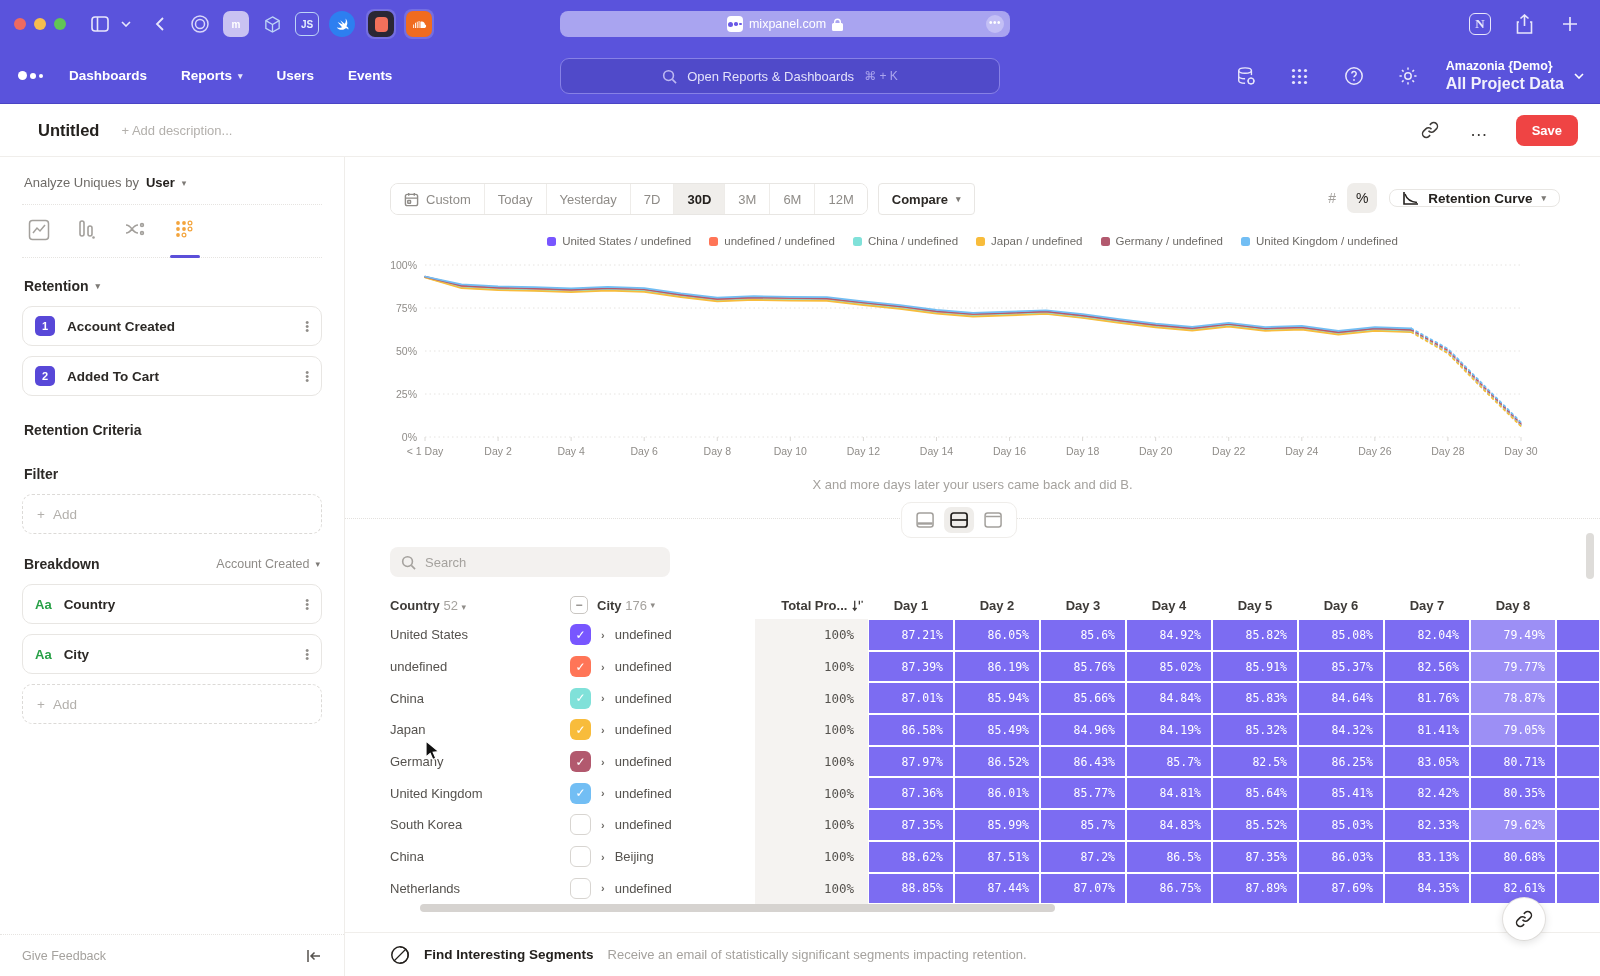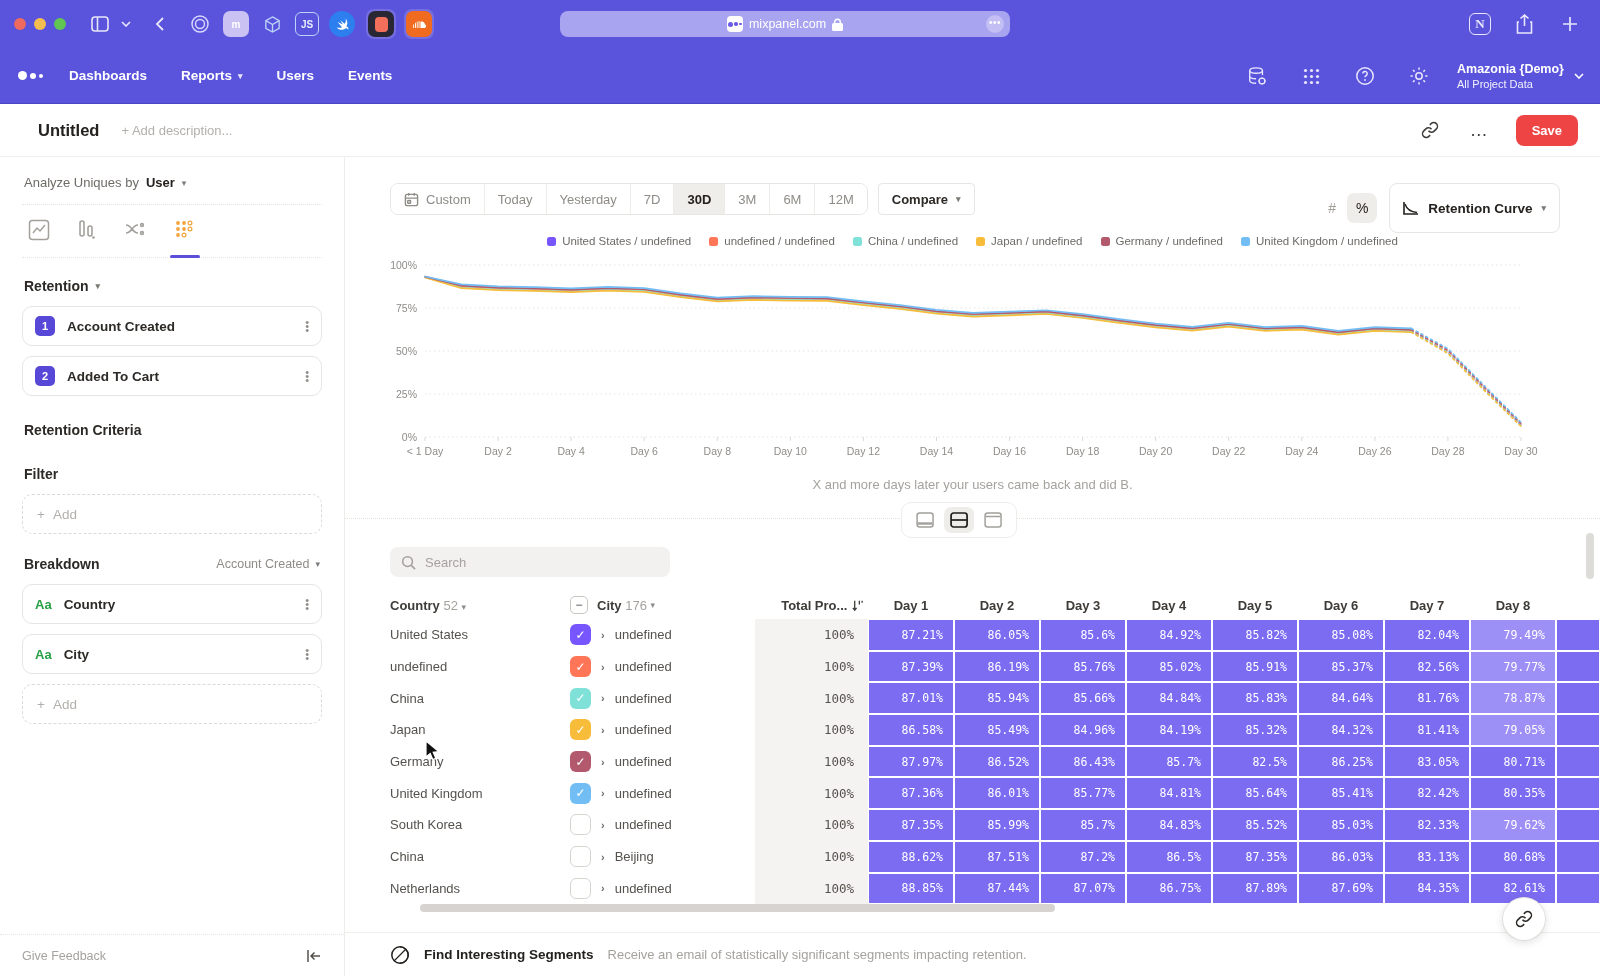--- a/index.html
+++ b/index.html
@@ -24,21 +24,21 @@
   .mp-logo { display:flex; align-items:center; gap:3px; margin:0 26px 0 18px; }
   .mp-logo i { background:#fff; border-radius:50%; display:block; }
   .appnav-items { display:flex; align-items:center; gap:34px; color:#fff; font-size:13.5px; font-weight:600; }
   .appnav-items .navitem { display:flex; align-items:center; gap:6px; cursor:pointer; }
   .nav-chev { font-size:9px; opacity:.85; }
   .nav-search { position:absolute; left:560px; top:10px; width:440px; height:36px; background:#504AC9; border:1px solid #8781E6; border-radius:9px; display:flex; align-items:center; justify-content:center; gap:10px; color:#E3E1FA; font-size:13px; }
   .nav-search .kbd { color:#ABA5EE; font-size:12px; }
   .nav-right { position:absolute; right:16px; top:0; height:56px; display:flex; align-items:center; gap:22px; color:#EDEBFC; }
   .acct { display:flex; align-items:center; gap:10px; color:#fff; cursor:pointer; }
   .acct .name { font-size:12.5px; font-weight:700; line-height:1.25; }
-  .acct .scope { font-size:11px; font-weight:400; opacity:.92; }
+  .acct .scope { font-size:16px; font-weight:700; opacity:.92; }
 
   
   .rheader { height:53px; display:flex; align-items:center; padding:0 26px 0 38px; border-bottom:1px solid #F0EEEB; position:relative; background:#fff; }
   .rtitle { font-size:16.5px; font-weight:700; color:#24211E; margin-right:22px; }
   .rdesc { font-size:13px; color:#B3B0AC; }
   .rheader-right { position:absolute; right:22px; display:flex; align-items:center; gap:22px; }
   .icon-btn { color:#3E3B38; display:flex; align-items:center; justify-content:center; width:28px; height:28px; cursor:pointer; }
   .save-btn { background:#ef4444; color:#fff; font-size:13px; font-weight:600; border:none; border-radius:8px; padding:8px 16px; cursor:pointer; }
 
   
@@ -69,21 +69,21 @@
   .controls { display:flex; align-items:center; margin:26px 28px 0 45px; position:relative; }
   .seg { display:flex; align-items:stretch; border:1px solid #E8E6E3; border-radius:8px; overflow:hidden; height:32px; }
   .seg .opt { display:flex; align-items:center; gap:7px; padding:0 13px; font-size:13px; color:#8F8C88; border-right:1px solid #EEECE9; cursor:pointer; background:#fff; }
   .seg .opt:last-child { border-right:none; }
   .seg .opt.active { background:#F0EEEB; color:#24211E; font-weight:700; }
   .compare { margin-left:10px; height:32px; border:1px solid #E8E6E3; border-radius:4px; background:#fff; display:flex; align-items:center; gap:8px; padding:0 13px; font-size:13px; color:#2C2926; font-weight:600; cursor:pointer; }
   .ctl-right { position:absolute; right:12px; top:0; display:flex; align-items:center; gap:12px; }
   .numpct { display:flex; border-radius:8px; overflow:hidden; }
   .numpct .t { width:30px; height:30px; display:flex; align-items:center; justify-content:center; font-size:14px; color:#A3A09C; cursor:pointer; border-radius:7px; }
   .numpct .t.active { background:#EFEDEA; color:#24211E; }
-  .charttype { height:50px; border:1px solid #E8E6E3; border-radius:8px; background:#fff; display:flex; align-items:center; gap:9px; padding:0 13px; font-size:13.5px; color:#24211E; font-weight:600; cursor:pointer; }
+  .charttype { height:18px; border:1px solid #E8E6E3; border-radius:8px; background:#fff; display:flex; align-items:center; gap:9px; padding:0 13px; font-size:13.5px; color:#24211E; font-weight:600; cursor:pointer; }
 
   
   .legend { display:flex; justify-content:center; gap:18px; margin-top:20px; }
   .lg-item { display:flex; align-items:center; gap:6px; font-size:11.5px; color:#6E6B67; }
   .lg-item i { width:9px; height:9px; border-radius:2.5px; display:block; }
   .chartwrap { margin:10px 0 0 38px; }
   .caption { text-align:center; color:#A5A29E; font-size:13px; margin-top:8px; }
 
   
   .tablesec { margin-top:26px; border-top:1px dotted #E3E1DE; position:relative; height:402px; }
@@ -226,20 +226,28 @@
         <span>Reports</span>
         <span class="nav-chev">▾</span>
       </div>
       <div class="navitem">
         <span>Users</span>
       </div>
       <div class="navitem">
         <span>Events</span>
       </div>
     </div>
+  <div class="nav-search">
+    <svg width="15" height="15" viewBox="0 0 16 16" fill="none" stroke="#BDB8F2" stroke-width="1.7">
+        <circle cx="7" cy="7" r="5.2"></circle>
+        <path d="M11 11l4 4"></path>
+      </svg>
+    <span>Open Reports &amp; Dashboards</span>
+    <span class="kbd">⌘ + K</span>
+  </div>
   <div class="nav-right">
     <div class="chrome-icon">
       <svg width="20" height="20" viewBox="0 0 22 22" fill="none" stroke="currentColor" stroke-width="1.5">
           <ellipse cx="10" cy="5" rx="7" ry="3"></ellipse>
           <path d="M3 5v6c0 1.7 3.1 3 7 3M3 11v5c0 1.7 3.1 3 7 3"></path>
           <path d="M17 5v5"></path>
           <circle cx="16.5" cy="16.5" r="3.2"></circle>
           <path d="M16.5 12.6v1.2M16.5 19.2v1.2M12.6 16.5h1.2M19.2 16.5h1.2"></path>
         </svg>
     </div>

